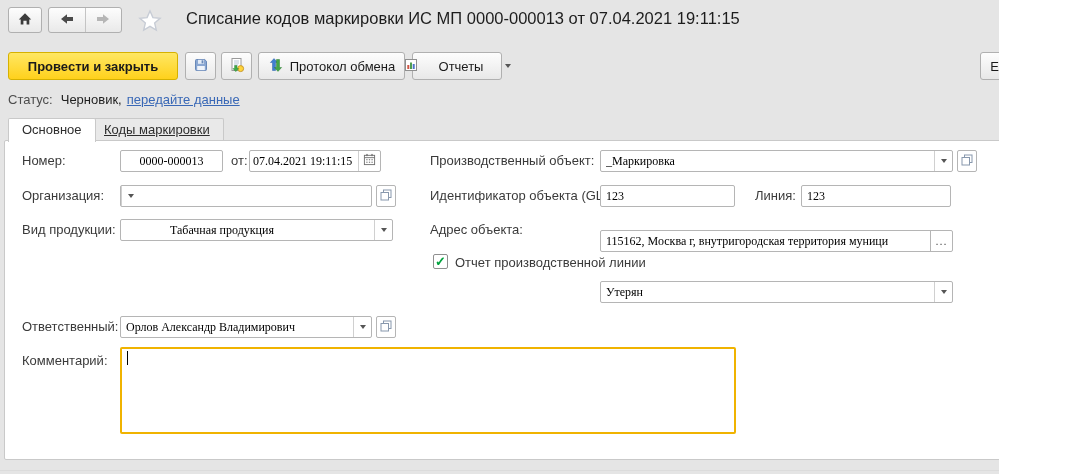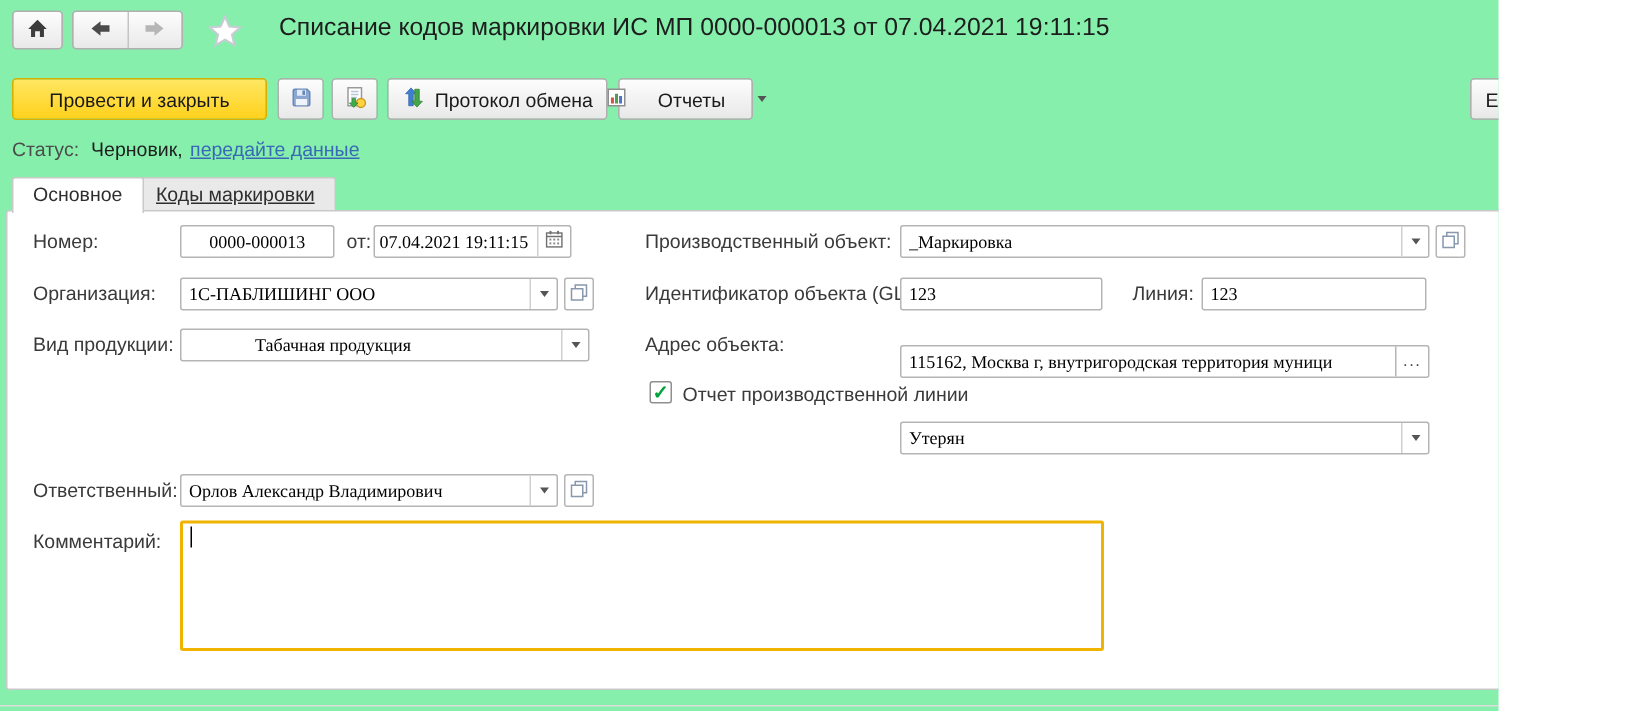--- a/index.html
+++ b/index.html
@@ -1,16 +1,16 @@
 <!DOCTYPE html>
 <html><head>
 <meta charset="utf-8">
 <style>
   html,body{margin:0;padding:0;background:#fff;}
-  .page{position:relative;width:999px;height:474px;background:#86efac;
+  .page{position:relative;width:999px;height:474px;background:#e5e5e5;
         font-family:"Liberation Sans",sans-serif;font-size:13px;color:#333;overflow:hidden;}
 
   
   .navbtn{position:absolute;box-sizing:border-box;height:26px;
           background:linear-gradient(#fdfdfd,#e9e9e9);border:1px solid #b0b0b0;border-radius:3px;
           display:flex;align-items:center;justify-content:center;cursor:default;}
   .navpair{position:absolute;left:48px;top:7px;width:74px;height:26px;box-sizing:border-box;
            border:1px solid #b0b0b0;border-radius:3px;background:linear-gradient(#fdfdfd,#e9e9e9);
            display:flex;}
   .navhalf{flex:1;display:flex;align-items:center;justify-content:center;}
@@ -18,21 +18,21 @@
   .star{position:absolute;left:137px;top:8px;width:26px;height:26px;}
   .wtitle{position:absolute;left:186px;top:9px;font-size:16.5px;color:#1d1d1d;white-space:nowrap;}
   .wclose{position:absolute;left:1064px;top:8px;width:22px;height:22px;display:flex;align-items:center;
           justify-content:center;color:#7a7a7a;font-size:16px;cursor:default;}
 
   
   .btn{position:absolute;top:52px;box-sizing:border-box;height:28px;
        background:linear-gradient(#fdfdfd,#e8e8e8);border:1px solid #b0b0b0;border-radius:3px;
        display:flex;align-items:center;justify-content:center;gap:6px;font-size:13px;color:#1a1a1a;
        cursor:default;padding:0 8px;}
-  .btn.primary{background:linear-gradient(#ffe763,#ffd11c);border-color:#d6b100;font-weight:normal;align-items:center;}
+  .btn.primary{background:linear-gradient(#ffe763,#ffd11c);border-color:#d6b100;font-weight:bold;align-items:center;}
   .caret{width:0;height:0;border-left:3.5px solid transparent;border-right:3.5px solid transparent;
          border-top:4px solid #555;margin-left:2px;}
 
   
   .statusrow{position:absolute;left:8px;top:92px;white-space:nowrap;}
   .statusrow .lbl{color:#4c4c4c;margin-right:8px;}
   .statusrow .val{color:#1e1e1e;margin-right:5px;}
   .statusrow a{color:#3968b6;text-decoration:underline;cursor:pointer;}
 
   
@@ -203,21 +203,20 @@
     <span>
       <svg width="12" height="12" viewBox="0 0 12 12">
           <rect x="3.5" y="1" width="7.5" height="7.5" fill="#fff" stroke="#8898ad"></rect>
           <rect x="1" y="3.5" width="7.5" height="7.5" fill="#fff" stroke="#8898ad"></rect>
         </svg>
     </span>
   </button>
 
   <label class="flbl" style="left:22px;top:185px;">Организация:</label>
   <div class="fld" style="left:120px;top:185px;width:252px;">
-    <input value="1С-ПАБЛИШИНГ ООО" style="">
     <div class="ddbtn">
         <span class="caret" style="margin:0;"></span>
       </div>
   </div>
   <button class="openbtn" style="left:376px;top:185px;">
     <span>
       <svg width="12" height="12" viewBox="0 0 12 12">
           <rect x="3.5" y="1" width="7.5" height="7.5" fill="#fff" stroke="#8898ad"></rect>
           <rect x="1" y="3.5" width="7.5" height="7.5" fill="#fff" stroke="#8898ad"></rect>
         </svg>

